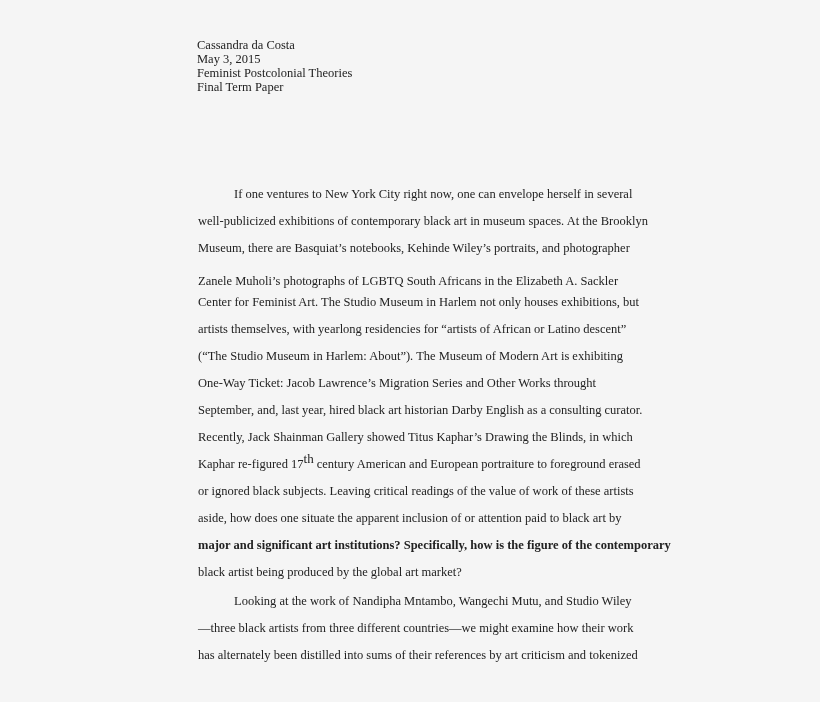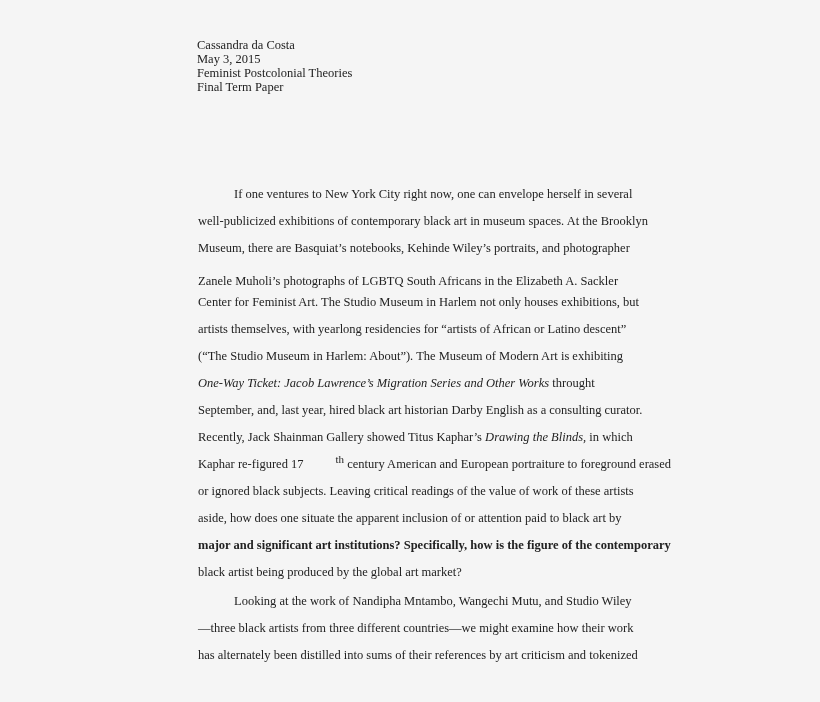--- a/index.html
+++ b/index.html
@@ -52,26 +52,25 @@
     .line {
       position: absolute;
       left: 0;
       white-space: nowrap;
       height: 16px;
       line-height: 16px;
     }
     .indent {
       padding-left: 36px;
     }
-    .italic { font-style: italic; }
+    .italic { }
     sup {
-      font-size: 11px;
+      font-size: 13px;
       vertical-align: super;
       line-height: 0;
-      margin-left: 32px;
     }
   </style>
 </head>
 <body>
 
 <div class="page">
 
   <div class="header-block">
     <span class="header-line">Cassandra da Costa</span>
     <span class="header-line">May 3, 2015</span>

